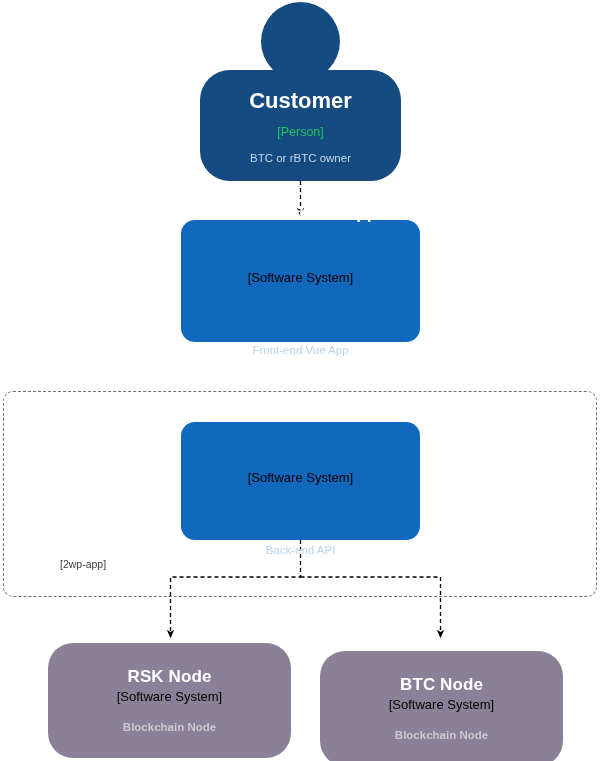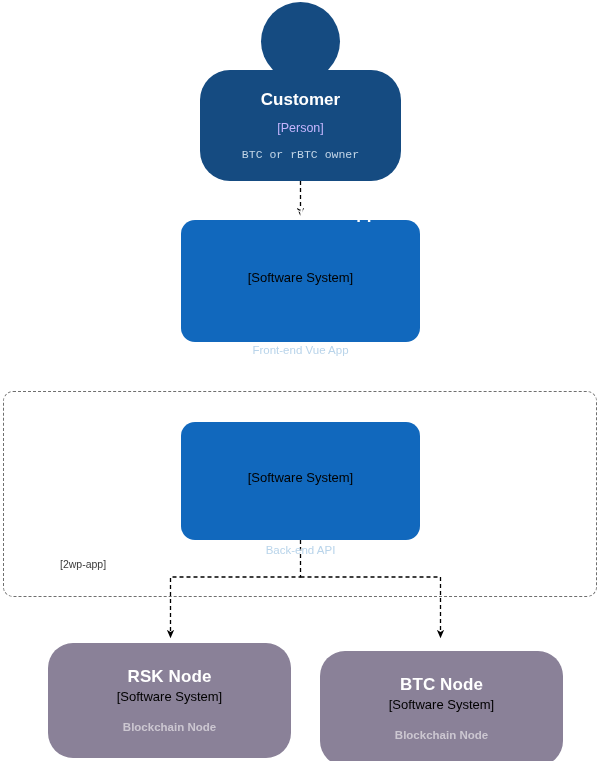--- a/index.html
+++ b/index.html
@@ -74,23 +74,23 @@
     border-radius: 30px;
     background: #154b81;
     display: flex;
     flex-direction: column;
     align-items: center;
     justify-content: center;
     text-align: center;
     box-sizing: border-box;
     padding: 4px 8px;
   }
-  #person-customer .title { font-size: 17px; font-weight: bold; color:#fff; }
-  #person-customer .tech { font-size: 12.5px; color:#c4b5fd; margin-top: 11px; }
-  #person-customer .desc { font-size: 11.5px; color:#c3d6e8; margin-top: 13px; font-family: Liberation Mono, monospace; }
+  #person-customer .title { font-size: 22px; font-weight: bold; color:#fff; }
+  #person-customer .tech { font-size: 12.5px; color:#22c55e; margin-top: 11px; }
+  #person-customer .desc { font-size: 11.5px; color:#c3d6e8; margin-top: 13px; }
 
   
   .sys-blue { background: #1168bd; gap: 43px; }
   .sys-blue .desc { color: #b9d4ea; }
   .sys-gray { background: #8a8198; border-radius: 25px; }
   .sys-gray .desc { color: #ccc7d1; font-weight: bold; }
 
   #node-frontend { left: 181px; top: 220px; width: 239px; height: 122px; }
   #node-backend  { left: 181px; top: 422px; width: 239px; height: 118px; justify-content: center; }
   #node-rsk      { left: 48px;  top: 643px; width: 243px; height: 115px; }

